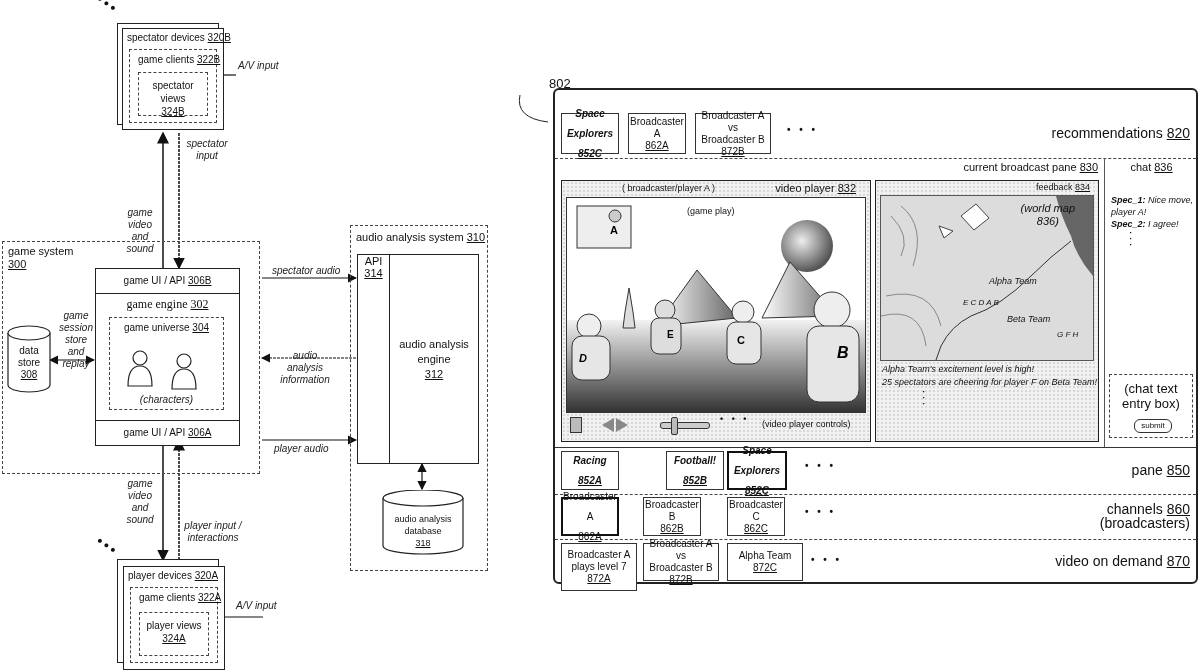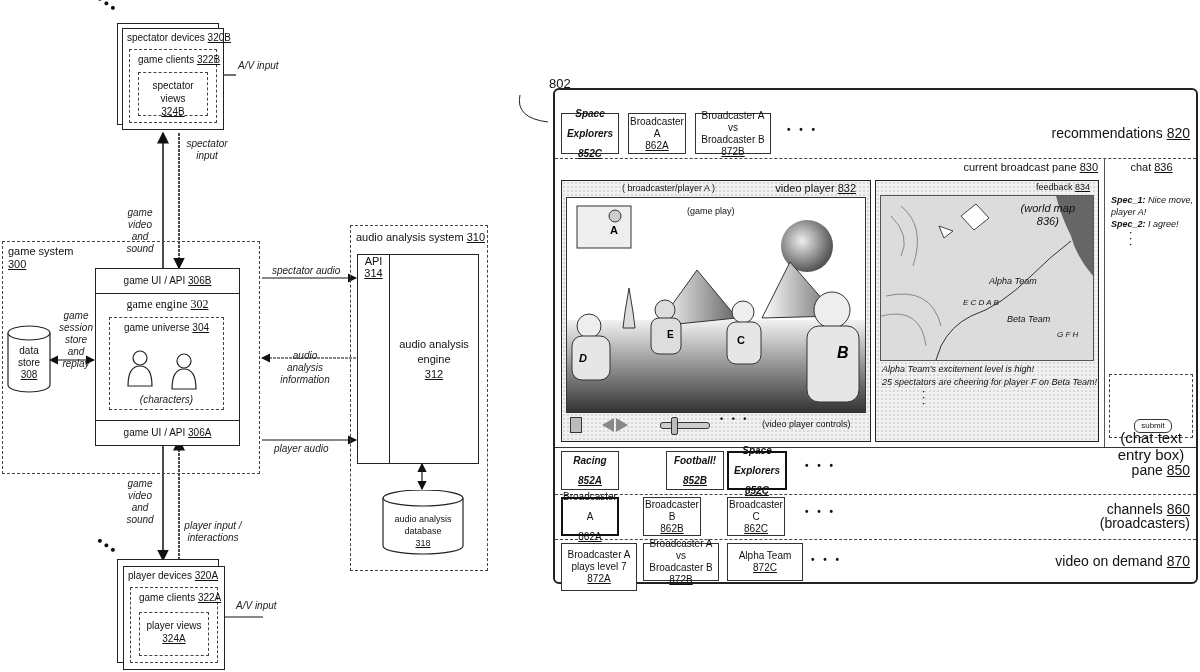--- a/index.html
+++ b/index.html
@@ -265,21 +265,21 @@
   </div>
 
   <div class="abs" style="left:550px;top:68px;width:93px;height:289px;">
     <div class="abs" style="left:0;top:3px;width:100%;text-align:center;font-size:11px;"><span>chat</span> <span class="u">836</span></div>
     <div class="abs" style="left:6px;top:36px;width:84px;font-size:9px;line-height:12px;font-style:italic;">
       <div><b>Spec_1:</b> <span>Nice move, player A!</span></div>
       <div><b>Spec_2:</b> <span>I agree!</span></div>
       <div style="margin-left:18px;font-weight:bold;line-height:6px;">·<br>·<br>·</div>
     </div>
     <div class="dbox" style="left:4px;top:216px;width:84px;height:64px;">
-      <div class="abs" style="left:0;top:6px;width:100%;text-align:center;font-size:15px;margin-top:48px;">(chat text entry box)</div>
+      <div class="abs" style="left:0;top:6px;width:100%;text-align:center;font-size:13px;">(chat text entry box)</div>
       <div class="abs" style="left:24px;top:44px;width:36px;height:12px;border:1px solid #333;border-radius:6px;text-align:center;font-size:8px;line-height:12px;">submit</div>
     </div>
   </div>
 
   <div class="abs" style="left:0;top:357px;width:100%;height:46px;border-top:1.2px solid #333;border-bottom:1.2px dashed #444;">
     <div class="tile speck" style="left:6px;top:3px;width:58px;height:39px;font-style:italic;font-weight:bold;">
         <span>Racing</span>
         <span class="u">852A</span>
       </div>
     <div class="tile speck" style="left:88px;top:3px;width:58px;height:39px;font-style:italic;font-weight:bold;margin-left:23px;">

